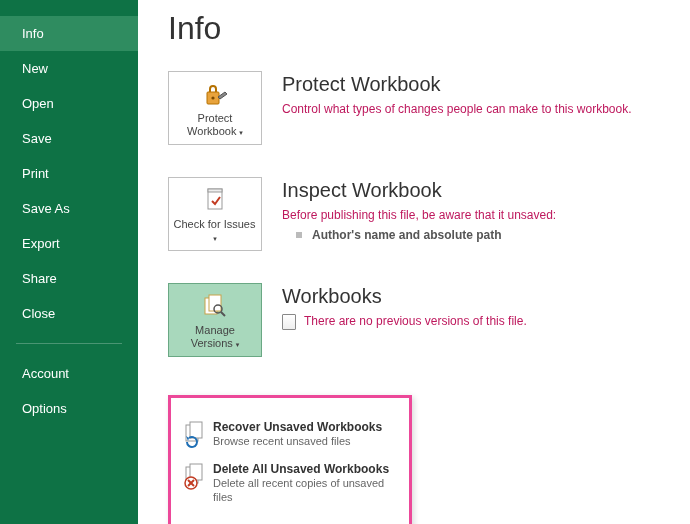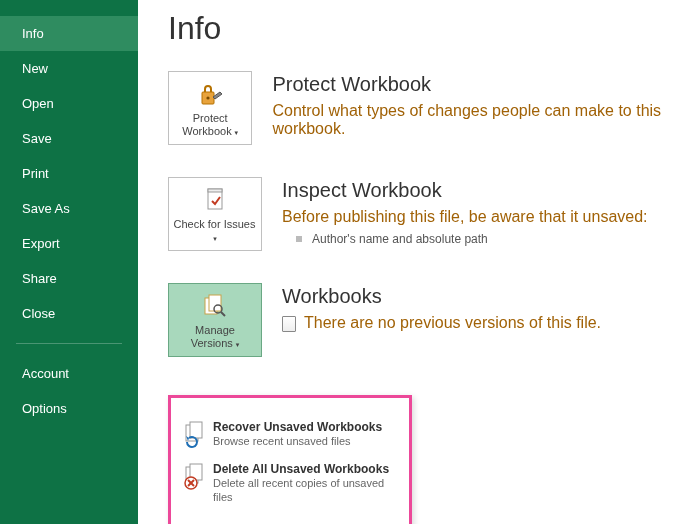--- a/index.html
+++ b/index.html
@@ -82,31 +82,32 @@
     padding-left: 20px;
     padding-top: 2px;
   }
   .sec-title {
     font-size: 20px;
     font-weight: 400;
     color: #333;
     margin-bottom: 6px;
   }
   .sec-desc {
-    font-size: 16px;
-    color: #a16207;
+    font-size: 12px;
+    color: #be185d;
     margin-bottom: 6px;
   }
   .bullet-row {
     display: flex;
     align-items: center;
     padding-left: 14px;
     gap: 10px;
     color: #555;
     font-size: 12px;
+    font-weight: bold;
   }
   .bullet { width: 6px; height: 6px; background: #bbb; }
   .doc-ico {
     display:inline-block;
     width:14px;height:16px;
     border:1px solid #888;
     border-radius:1px;
     position:relative;
     vertical-align:middle;
     margin-right:8px;

